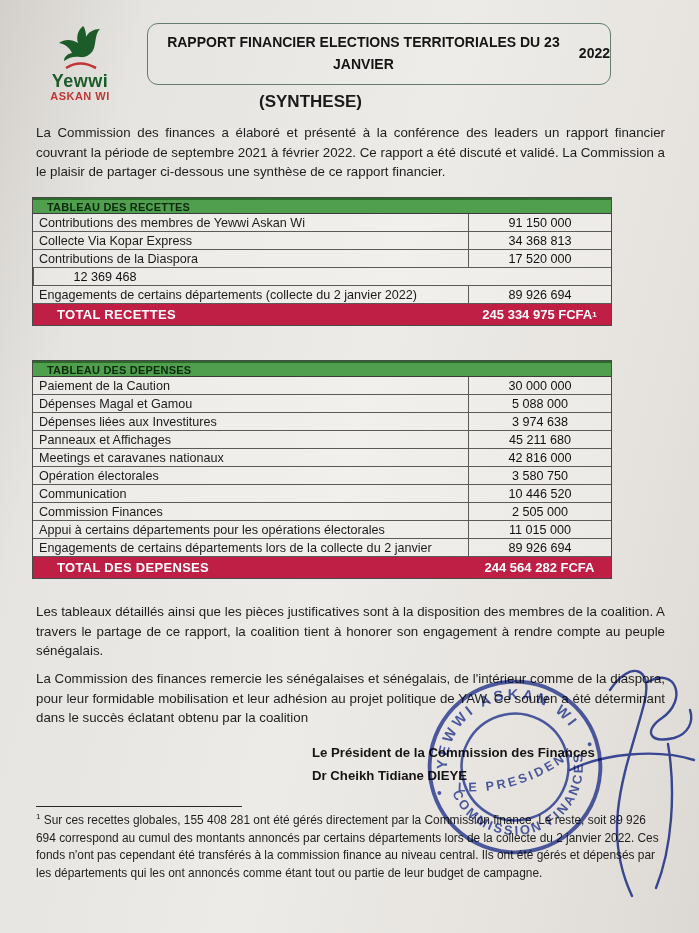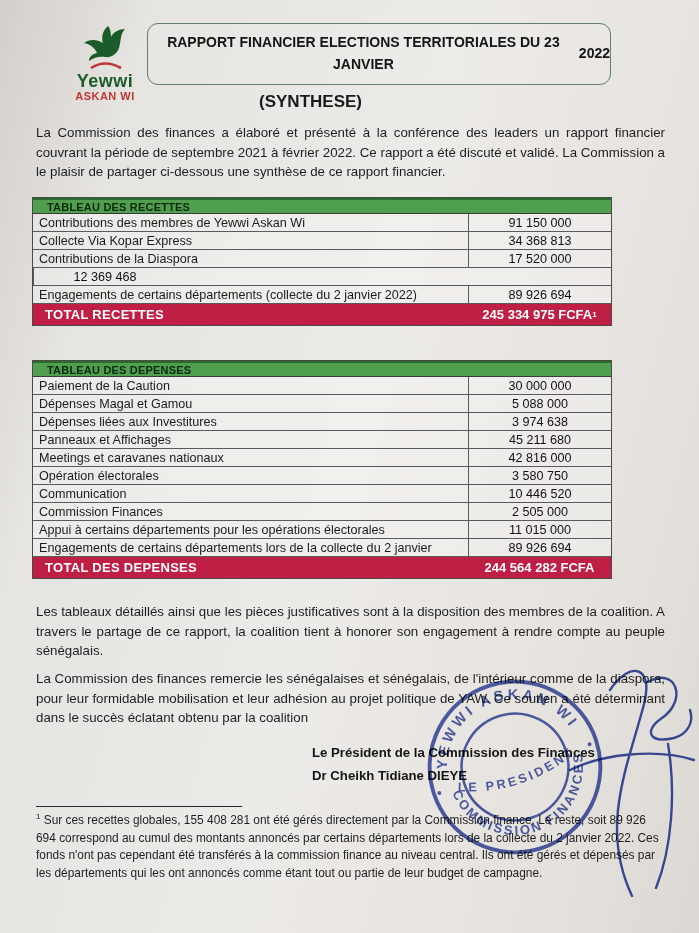--- a/index.html
+++ b/index.html
@@ -7,21 +7,21 @@
     width:699px;height:933px;
     font-family:"Liberation Sans", sans-serif;
     background:#b9b6b2;
   }
   .page{
     position:relative;width:699px;height:933px;overflow:hidden;
     background:linear-gradient(104deg,#d3d0cc 0%,#e6e4e0 16%,#edebe7 50%,#e5e2de 82%,#dcd9d5 100%);
     color:#1c1c1c;
   }
   
-  .logo{position:absolute;left:57px;top:24px;width:96px;text-align:center;line-height:1;}
+  .logo{position:absolute;left:32px;top:24px;width:96px;text-align:center;line-height:1;}
   .logo .bird{display:block;margin:0 auto;}
   .logo .l1{font-size:18px;font-weight:bold;color:#1c5b2a;letter-spacing:.5px;margin-top:-2px;}
   .logo .l2{font-size:11px;font-weight:bold;color:#c03535;letter-spacing:.5px;margin-top:1px;}
   .titlebox{
     position:absolute;left:147px;top:23px;width:462px;height:60px;
     border:1.6px solid #647d6e;border-radius:11px;
     display:flex;flex-direction:row;justify-content:center;align-items:center;
     font-weight:bold;font-size:14px;color:#151515;text-align:center;line-height:1.55;
     background:rgba(255,255,255,0.06);
   }
@@ -30,21 +30,21 @@
   
   .fintable{position:absolute;left:32px;width:578px;border:1px solid #4a4a4a;background:rgba(255,255,255,0.25);}
   .thead{height:16px;background:#4f9f4f;border-top:2px solid #2a6b2a;border-bottom:1px solid #3b3b3b;
          display:flex;align-items:center;padding-left:14px;box-sizing:border-box;
          font-weight:bold;font-size:11px;color:#0c290c;letter-spacing:.2px;}
   .trow{height:18px;display:flex;border-bottom:1px solid #5a5a5a;box-sizing:border-box;font-size:12.6px;}
   .trow .c1{flex:1;display:flex;align-items:center;padding-left:6px;box-sizing:border-box;color:#1b1b1b;}
   .trow .c2{width:143px;border-left:1px solid #5a5a5a;display:flex;align-items:center;justify-content:center;box-sizing:border-box;color:#111;}
   .trow:last-child{border-bottom:none;}
   .ttotal{height:21px;display:flex;background:#c01f45;box-sizing:border-box;font-weight:bold;color:#ffffff;font-size:13px;}
-  .ttotal .c1{flex:1;display:flex;align-items:center;padding-left:12px;box-sizing:border-box;letter-spacing:.3px;}
+  .ttotal .c1{flex:1;display:flex;align-items:center;padding-left:24px;box-sizing:border-box;letter-spacing:.3px;}
   .ttotal .c2{width:143px;display:flex;align-items:center;justify-content:center;box-sizing:border-box;}
   sup{font-size:8px;vertical-align:super;line-height:0;}
   
   .sigblock{position:absolute;left:312px;top:741px;font-weight:bold;font-size:13.2px;line-height:23px;color:#151515;}
   
   .footrule{position:absolute;left:36px;top:806px;width:206px;border-top:1.6px solid #2a2a2a;}
   .footnote{position:absolute;left:36px;top:812px;width:633px;font-size:11.9px;line-height:17.6px;color:#1e1e1e;text-align:left;}
   
   .stamp{position:absolute;left:418px;top:670px;opacity:.82;mix-blend-mode:multiply;transform:rotate(-18deg);}
   .sigink{position:absolute;left:552px;top:652px;opacity:.9;mix-blend-mode:multiply;}

